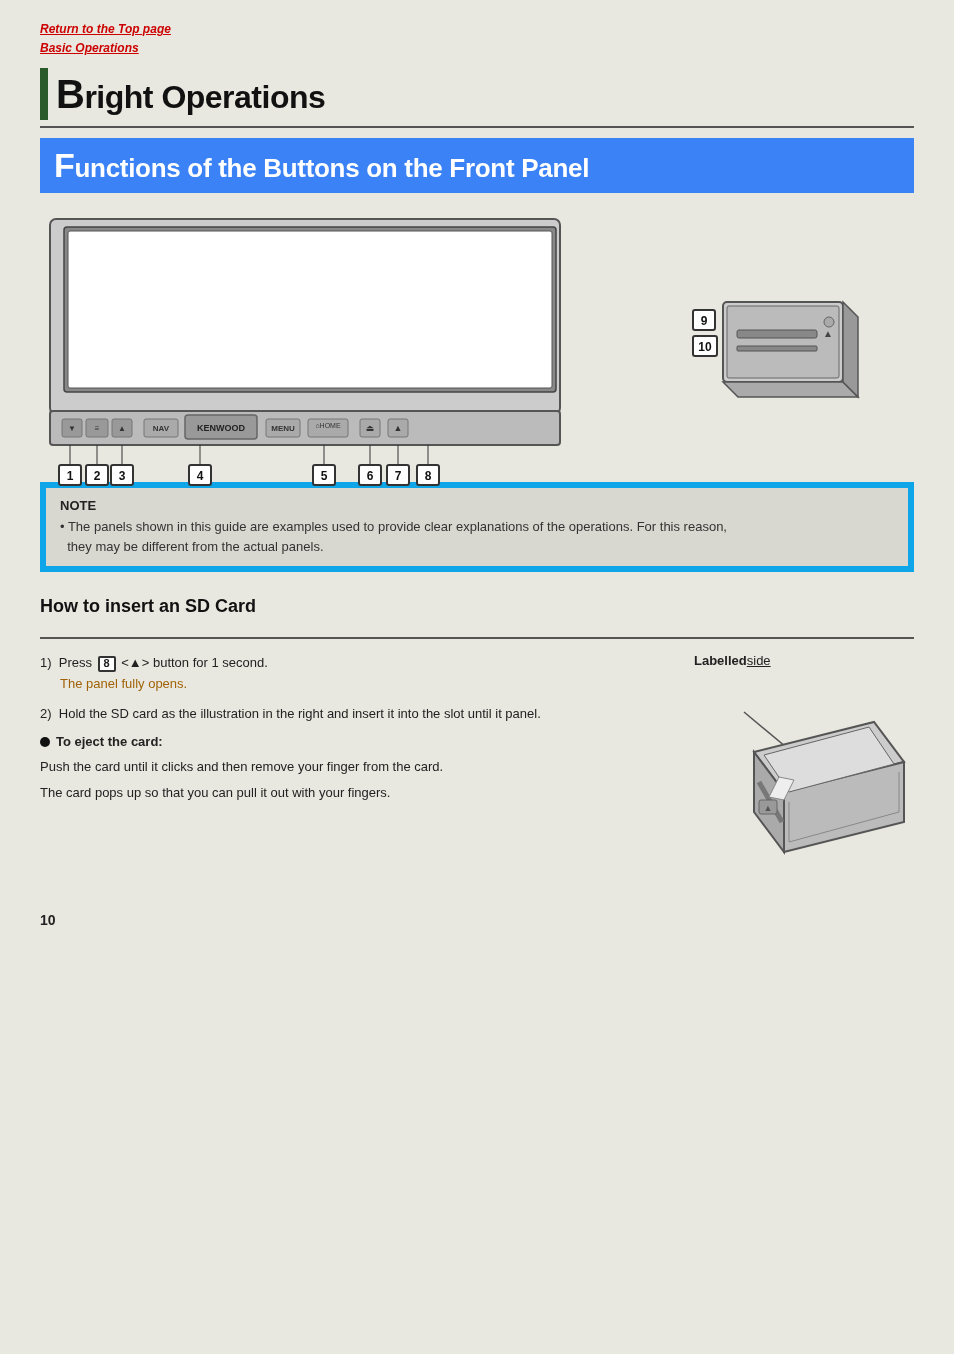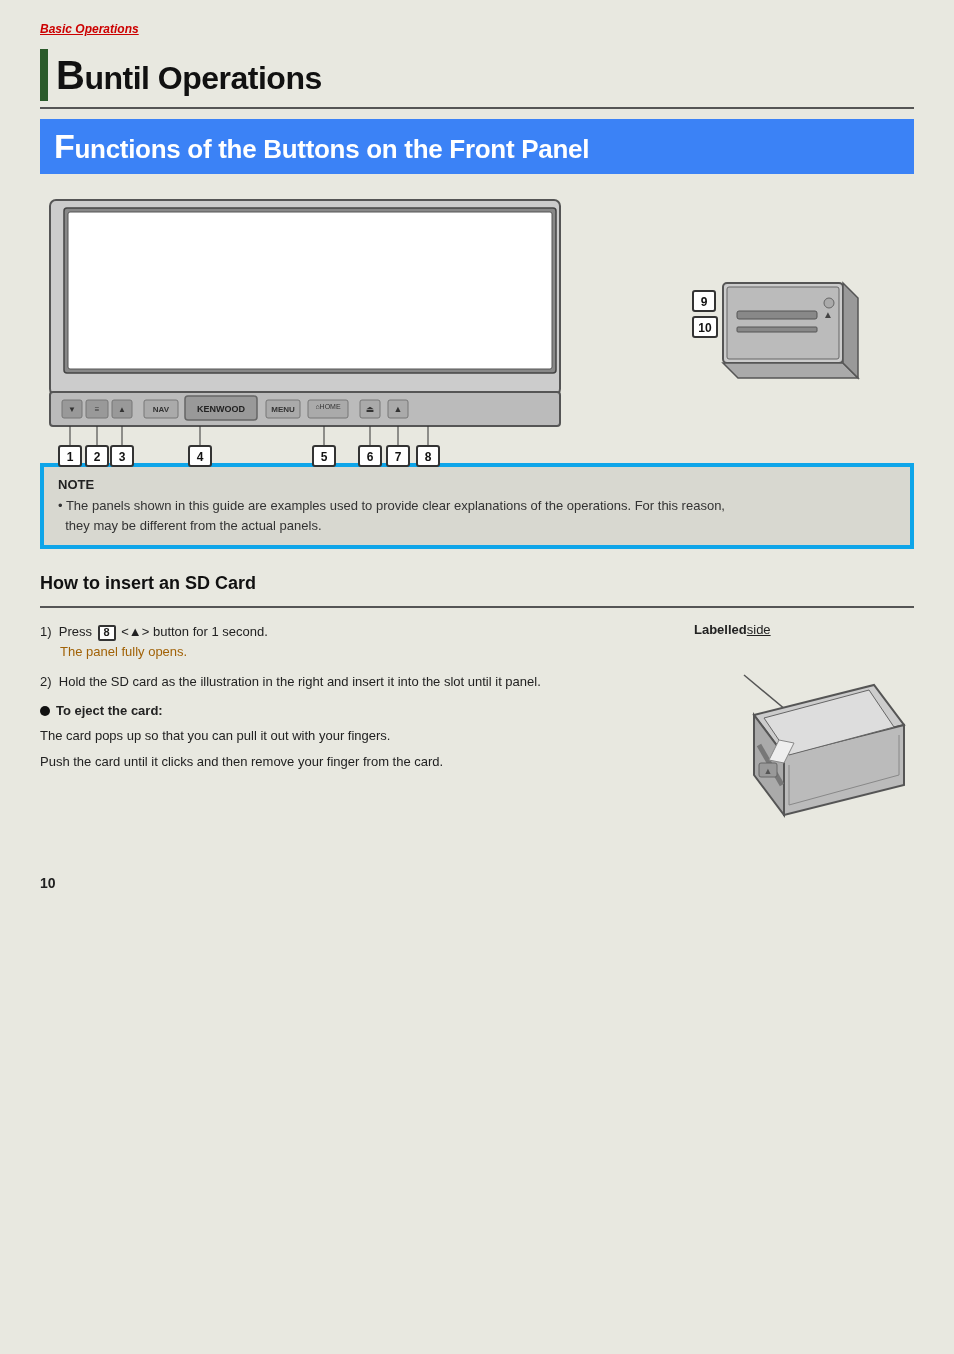--- a/index.html
+++ b/index.html
@@ -93,42 +93,42 @@
       display: flex;
       flex-direction: column;
       align-items: center;
       gap: 6px;
       padding-bottom: 10px;
     }
 
     
     .note-box {
       background: #d8d8d0;
-      border: 4px solid #0ea5e9;
+      border: 6px solid #0ea5e9;
       padding: 10px 14px;
       margin-bottom: 24px;
     }
     .note-title {
       font-weight: bold;
       font-size: 13px;
       margin-bottom: 4px;
     }
     .note-text {
       font-size: 13px;
       line-height: 1.5;
       color: #333;
     }
 
     
     .how-to-title {
       font-size: 18px;
       font-weight: bold;
       color: #111;
       border-bottom: 2px solid #555;
-      padding-bottom: 12px;
+      padding-bottom: 20px;
       margin-bottom: 14px;
     }
 
     .how-to-content {
       display: flex;
       gap: 2px;
     }
     .how-to-steps {
       flex: 1;
     }
@@ -194,45 +194,46 @@
       align-items: flex-start;
       width: 100%;
     }
     .sd-labelled {
       font-weight: bold;
       font-size: 13px;
       margin-bottom: 2px;
     }
     .sd-side {
       font-size: 13px;
-      margin-bottom: 4px;
+      margin-bottom: 10px;
       text-decoration: underline;
     }
 
     
     .page-number {
       margin-top: 30px;
       font-weight: bold;
       font-size: 14px;
     }
 
     
     svg { overflow: visible; }
   </style>
 </head>
 <body>
 
 <div class="breadcrumb-area">
+  <a class="breadcrumb-link">Return to the Top page</a>
   <a class="breadcrumb-link">Basic Operations</a>
 </div>
 
 <div class="section-header">
   <div class="section-bar"></div>
   <h1 class="section-title">
-    <span class="big-letter">B</span><span>until Operations</span>
+    <span class="big-letter">B</span><span>right Operations</span>
   </h1>
 </div>
 
 <hr class="divider">
 
 <div class="sub-section-header">
   <div class="sub-section-title">
     <span class="big-letter">F</span><span>unctions of the Buttons on the Front Panel</span>
   </div>
 </div>
@@ -367,22 +368,22 @@
     <div class="step">
       <span>2)&nbsp;</span>
       <span>Hold the SD card as the illustration in the right and insert it into the slot until it panel.</span>
     </div>
 
     <div class="eject-label">
       <div class="dot-circle"></div>
       <span class="eject-title">To eject the card:</span>
     </div>
 
+    <div class="eject-desc">Push the card until it clicks and then remove your finger from the card.</div>
     <div class="eject-desc">The card pops up so that you can pull it out with your fingers.</div>
-    <div class="eject-desc">Push the card until it clicks and then remove your finger from the card.</div>
   </div>
 
   <div class="sd-illustration">
     <div class="sd-label-group">
       <span class="sd-labelled">Labelled</span>
       <span class="sd-side">side</span>
     </div>
 
     <svg width="210" height="200">
 

